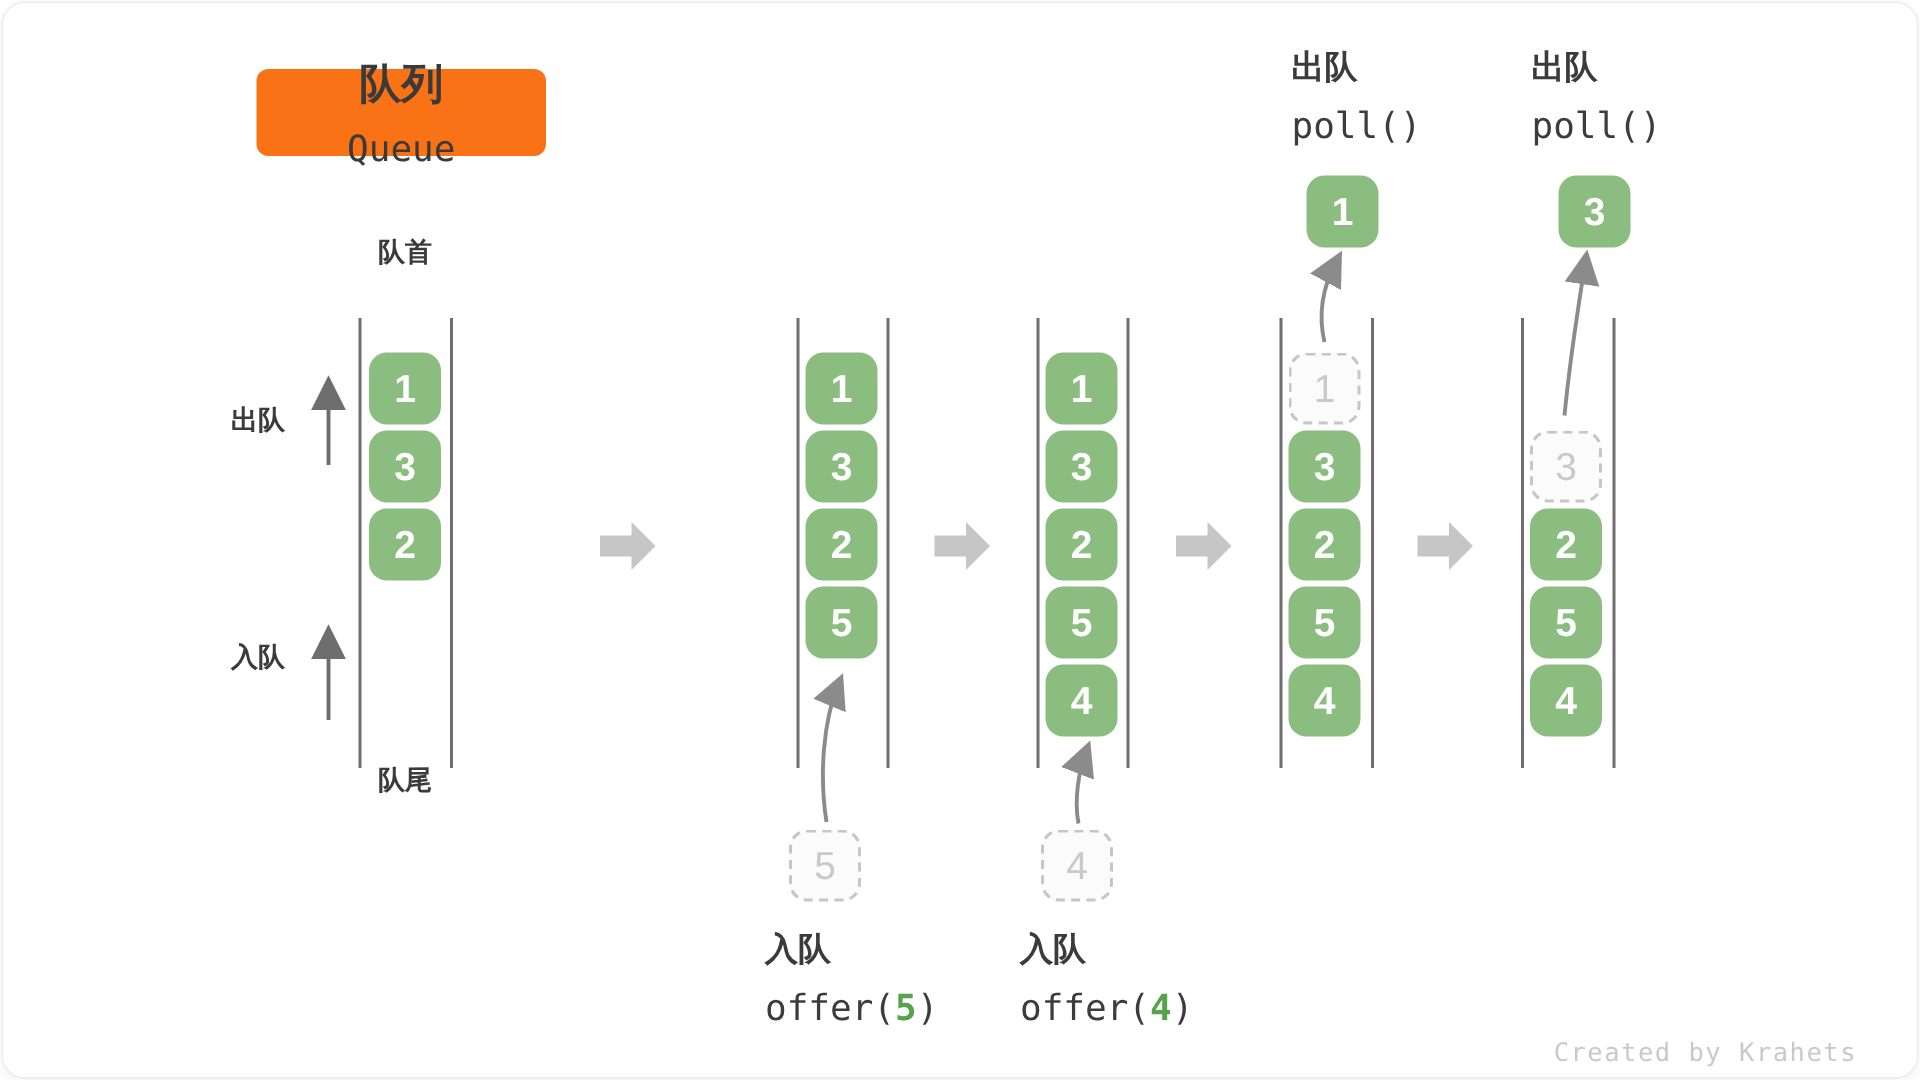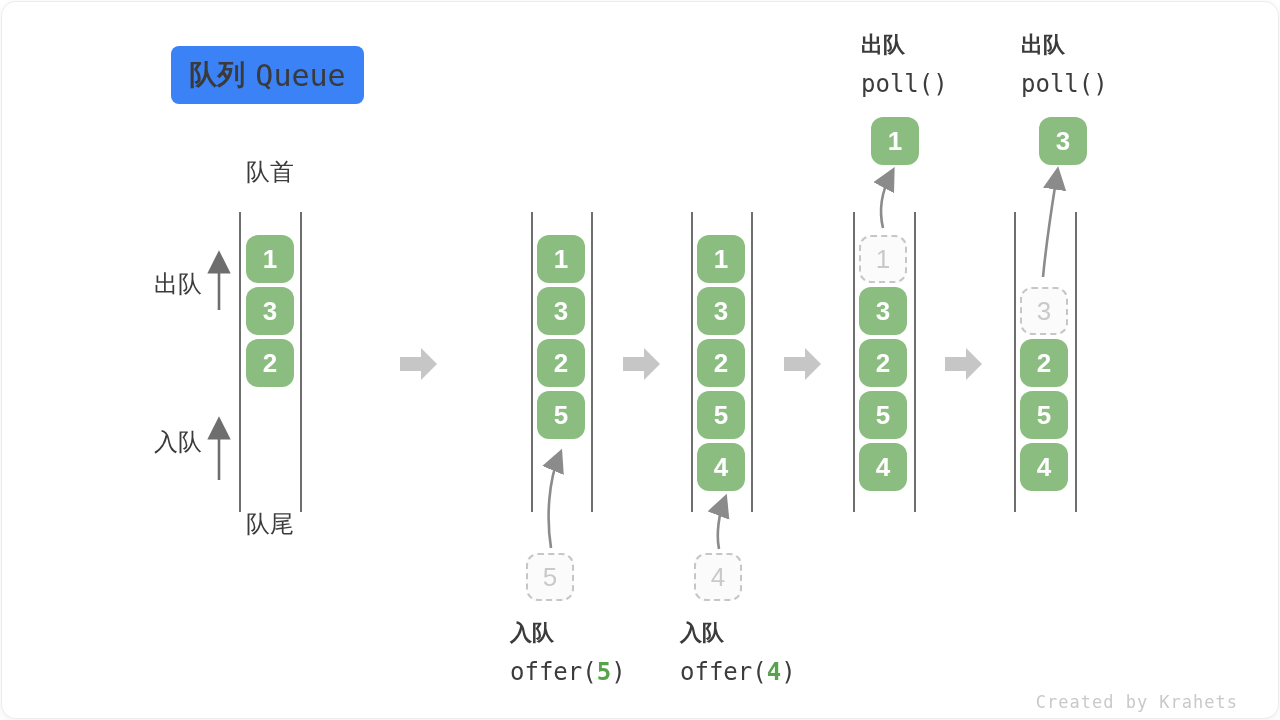--- a/index.html
+++ b/index.html
@@ -6,27 +6,27 @@
   html,body { width:1280px; height:720px; background:#ffffff; font-family:"Liberation Sans",sans-serif; }
   .canvas {
     position:relative; width:1276px; height:716px; margin:2px;
     background:#ffffff; border-radius:14px;
     box-shadow:0 0 0 1px #ececec, 0 2px 10px rgba(0,0,0,0.07);
     overflow:hidden;
   }
   
   .badge {
     position:absolute; left:169px; top:44px; width:193px; height:58px;
-    background:#3b82f6; border-radius:8px;
-    display:flex; align-items:center; justify-content:center; gap:10px;
+    background:#f97316; border-radius:8px;
+    display:flex; align-items:center; justify-content:center; gap:10px;flex-direction:column;
   }
   .badge .zh-part { font-weight:700; font-size:28px; color:#3a3a3a; }
-  .badge .en-part { font-family:"DejaVu Sans Mono",monospace; font-size:30px; color:#3a3a3a; }
+  .badge .en-part { font-family:"DejaVu Sans Mono",monospace; font-size:24px; color:#3a3a3a; }
 
-  .zh-label { position:absolute; font-weight:400; font-size:24px; color:#3b3b3b; }
+  .zh-label { position:absolute; font-weight:700; font-size:18px; color:#3b3b3b; }
   .zh-label.center { width:64px; text-align:center; }
 
   
   .vline { position:absolute; top:210px; width:2px; height:300px; background:#6e6e6e; }
 
   
   .box {
     position:absolute; width:48px; height:48px; border-radius:12px;
     display:flex; align-items:center; justify-content:center;
     font-weight:700; font-size:26px;

